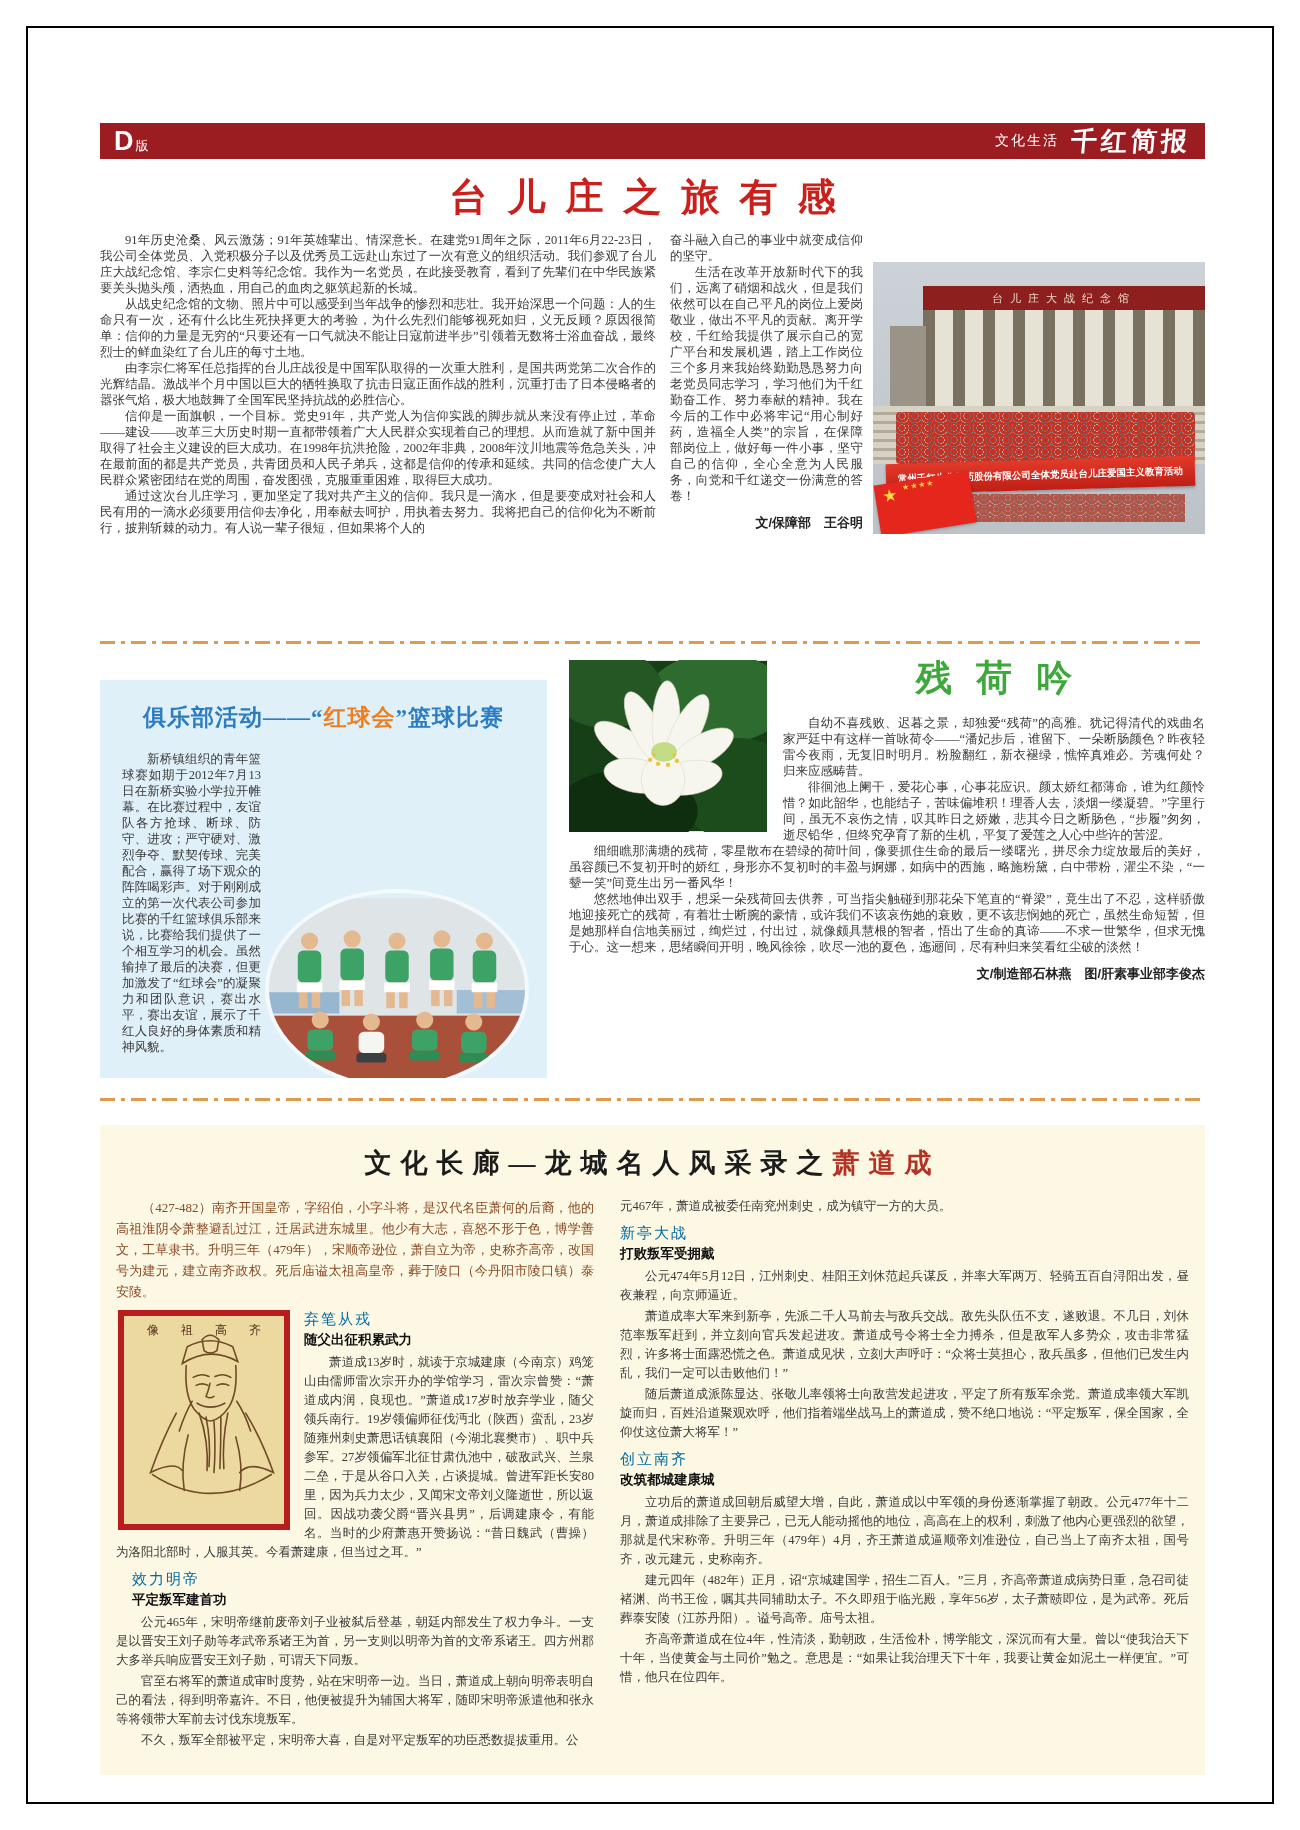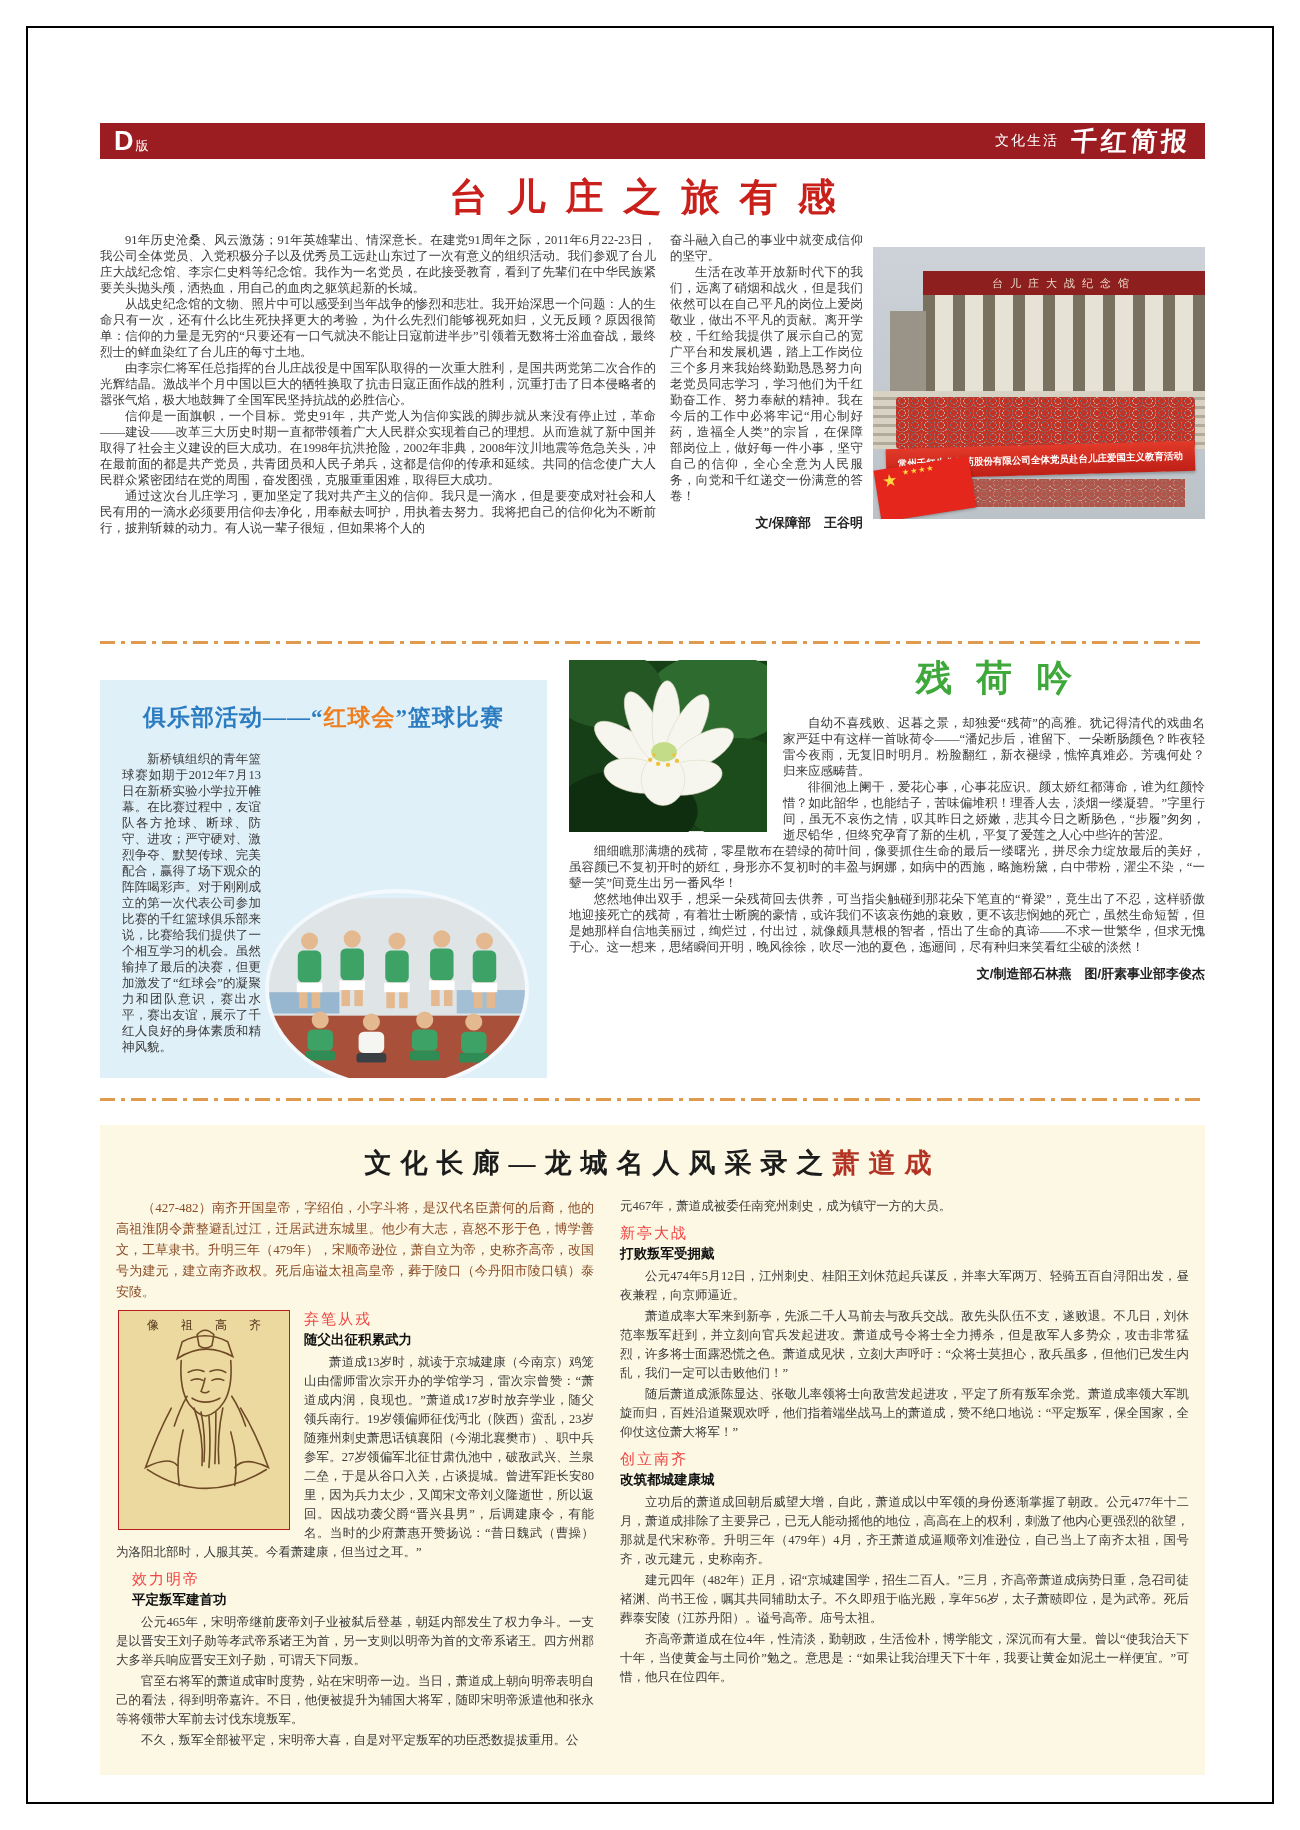--- a/index.html
+++ b/index.html
@@ -19,21 +19,21 @@
 
   
   .title-main { position:absolute; left:100px; top:172px; width:1105px; text-align:center;
                 color:#c9201c; font-size:38px; font-weight:bold; letter-spacing:20px; }
   .art1-body { position:absolute; left:100px; top:232px; width:1105px; height:404px; display:flex; gap:14px; }
   .art1-left { width:556px; }
   .art1-right { width:535px; }
   p.body { font-size:12.5px; line-height:16px; text-align:justify; text-indent:2em; color:#3a3a3a; }
   p.no-indent { text-indent:0; }
 
-  .photo-memorial { float:right; width:332px; height:272px; margin:15px 0 6px 10px; position:relative;
+  .photo-memorial { float:right; width:332px; height:272px; margin:30px 0 6px 10px; position:relative;
                     background:linear-gradient(#ccd2d8,#bcc3c8); overflow:hidden; }
   .pm-sign { position:absolute; left:15%; right:0; top:24px; height:24px; background:#8e1f1f;
              color:#ead9c8; font-size:11px; letter-spacing:7px; text-align:center; line-height:24px; }
   .pm-cols { position:absolute; left:15%; right:0; top:48px; height:96px;
              background:repeating-linear-gradient(90deg,#79715f 0 12px,#e6e2d6 12px 30px); }
   .pm-tower { position:absolute; left:5%; top:64px; width:11%; height:80px; background:#9a9488; }
   .pm-steps { position:absolute; left:0; right:0; top:144px; height:58px;
               background:repeating-linear-gradient(180deg,#d8d2c4 0 6px,#b2ab9c 6px 9px); }
   .pm-crowd { position:absolute; left:7%; right:3%; top:150px; height:52px; border-radius:4px;
               background:repeating-radial-gradient(circle at 6px 4px,#c23326 0 2.6px,rgba(0,0,0,0) 3.6px),
@@ -74,24 +74,24 @@
   
   .culture-box { position:absolute; left:100px; top:1108px; width:1105px; height:650px; background:#fcf8e3;
                  padding:14px 16px 0; overflow:hidden;margin-top:17px; }
   .culture-title { text-align:center; font-size:27px; font-weight:bold; letter-spacing:9px; color:#1c1c1c; margin:6px 0 16px; }
   .culture-title .name { color:#b23224; }
   .culture-cols { display:flex; gap:26px; }
   .cul-left { width:478px; }
   .cul-right { flex:1; }
   p.intro { font-size:13px; line-height:21px; color:#8a4a24; text-align:justify; text-indent:2em; }
   .portrait { float:left; width:172px; height:220px; margin:8px 14px 4px 2px; background:#ecd9a0;
-              border:1px solid #b91c1c; position:relative; }
+              border:6px solid #b91c1c; position:relative; }
   .portrait-label { position:absolute; left:0; right:0; top:6px; text-align:center; color:#55351c;
                     font-size:12px; letter-spacing:22px; direction:rtl; unicode-bidi:bidi-override; text-indent:-22px; }
-  .sec-head { color:#ef4444; font-size:15px; font-weight:normal; margin:8px 0 2px; letter-spacing:2px; }
+  .sec-head { color:#0369a1; font-size:15px; font-weight:normal; margin:8px 0 2px; letter-spacing:2px; }
   .sec-sub { color:#111; font-size:13.5px; font-weight:bold; margin:2px 0 4px; font-family:"Liberation Sans",sans-serif; }
   .cul-left .sec-head, .cul-left .sec-sub { margin-left:4px;padding-left:12px; }
   p.cul { font-size:12.5px; line-height:19px; text-align:justify; text-indent:2em; color:#3a3a3a; margin-bottom:2px; }
   p.cul.no-indent { text-indent:0; }
 </style>
 </head>
 <body>
 
 <div class="page">
   <div class="frame"></div>

